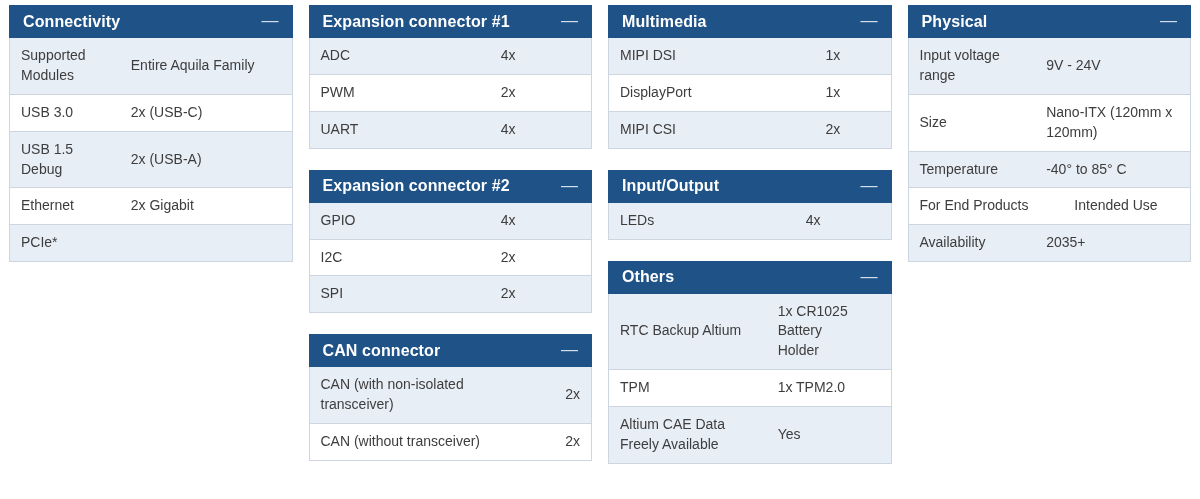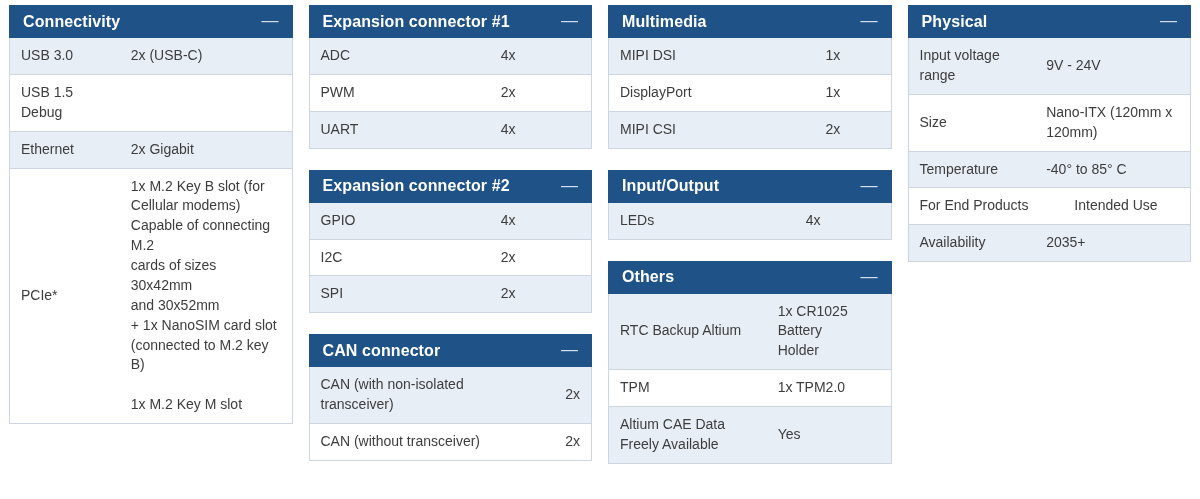--- a/index.html
+++ b/index.html
@@ -89,41 +89,37 @@
 <div class="page">
 
   <div class="col">
     <section class="spec-table t-connectivity">
       <header class="th">
         <span class="th-title">Connectivity</span>
         <span class="collapse">—</span>
       </header>
       <div class="rows">
         <div class="row">
+          <div class="cell cell-label">Supported Modules</div>
+          <div class="cell cell-value">Entire Aquila Family</div>
+        </div>
+        <div class="row">
           <div class="cell cell-label">USB 3.0</div>
           <div class="cell cell-value">2x (USB-C)</div>
         </div>
         <div class="row">
           <div class="cell cell-label">USB 1.5 Debug</div>
+          <div class="cell cell-value">2x (USB-A)</div>
         </div>
         <div class="row">
           <div class="cell cell-label">Ethernet</div>
           <div class="cell cell-value">2x Gigabit</div>
         </div>
         <div class="row">
           <div class="cell cell-label">PCIe*</div>
-          <div class="cell cell-value">1x M.2 Key B slot (for
-Cellular modems)
-Capable of connecting M.2
-cards of sizes 30x42mm
-and 30x52mm
-+ 1x NanoSIM card slot
-(connected to M.2 key B)
-
-1x M.2 Key M slot</div>
         </div>
 
       </div>
     </section>
   </div>
 
   <div class="col">
     <section class="spec-table t-expansion">
       <header class="th">
         <span class="th-title">Expansion connector #1</span>

